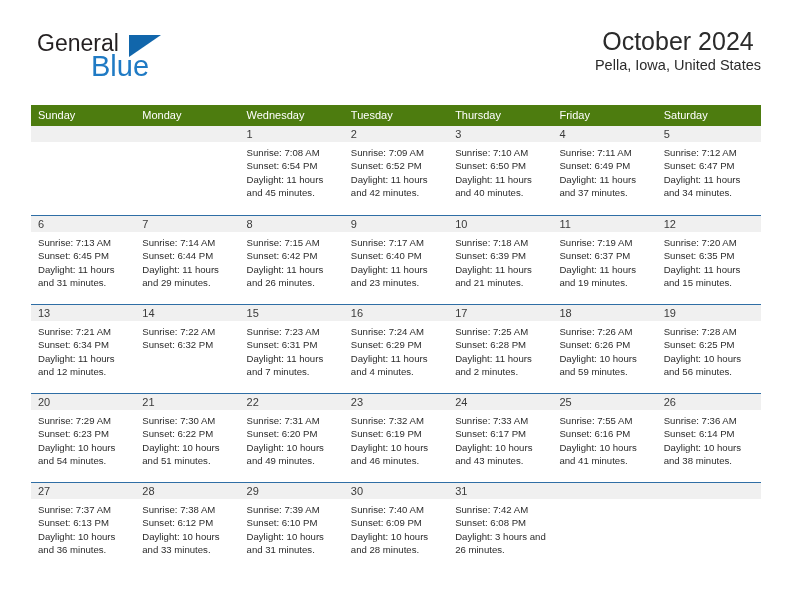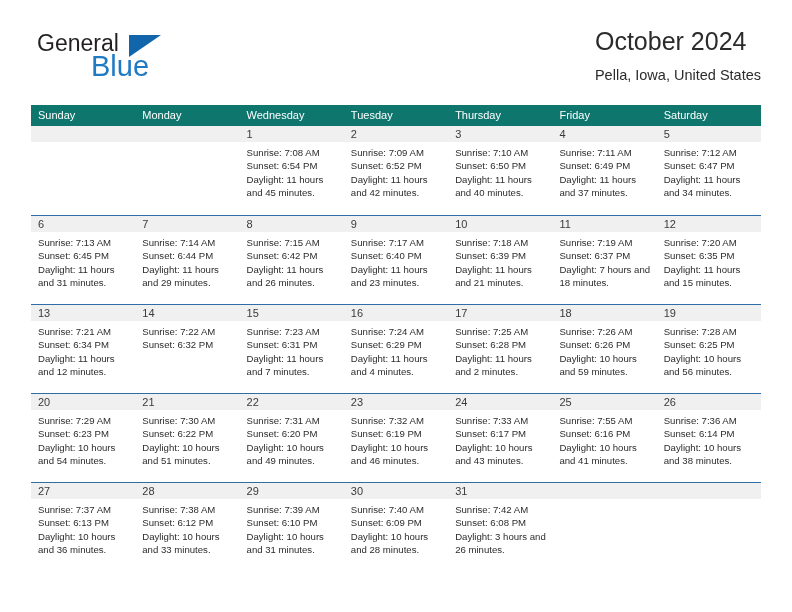--- a/index.html
+++ b/index.html
@@ -62,49 +62,48 @@
     width: 0;
     height: 0;
     border-left: 32px solid #1166ab;
     border-bottom: 22px solid transparent;
   }
 
   .title-block {
     position: absolute;
     right: 0;
     top: 0;
-    text-align: left;
+    text-align: center;
   }
   .cal-title {
     font-size: 25px;
     color: #2b2b2b;
     line-height: 30px;
     white-space: nowrap;
   }
   .cal-subtitle {
-    margin-top: 10px;
     font-size: 14.5px;
     color: #2b2b2b;
     line-height: 18px;
     white-space: nowrap;
   }
 
   
   .calendar {
     position: absolute;
     left: 31px;
     top: 105px;
     width: 730px;
   }
 
   .dow-row {
     display: flex;
     width: 730px;
     height: 21px;
-    background: #0f766e;
+    background: #4d7c0f;
   }
   .dow-cell {
     flex: 1 1 0;
     box-sizing: border-box;
     padding-left: 7px;
     font-size: 11px;
     color: #ffffff;
     line-height: 21px;
     white-space: nowrap;
     overflow: hidden;
@@ -272,21 +271,21 @@
               <div class="">Sunrise: 7:18 AM</div>
               <div class="">Sunset: 6:39 PM</div>
               <div class="wrap">Daylight: 11 hours and 21 minutes.</div>
             </div>
           </div>
           <div class="day-cell">
             <div class="day-num-strip">11</div>
             <div class="day-info">
               <div class="">Sunrise: 7:19 AM</div>
               <div class="">Sunset: 6:37 PM</div>
-              <div class="wrap">Daylight: 7 hours and 18 minutes.</div>
+              <div class="wrap">Daylight: 11 hours and 19 minutes.</div>
             </div>
           </div>
           <div class="day-cell">
             <div class="day-num-strip">12</div>
             <div class="day-info">
               <div class="">Sunrise: 7:20 AM</div>
               <div class="">Sunset: 6:35 PM</div>
               <div class="wrap">Daylight: 11 hours and 15 minutes.</div>
             </div>
           </div>

